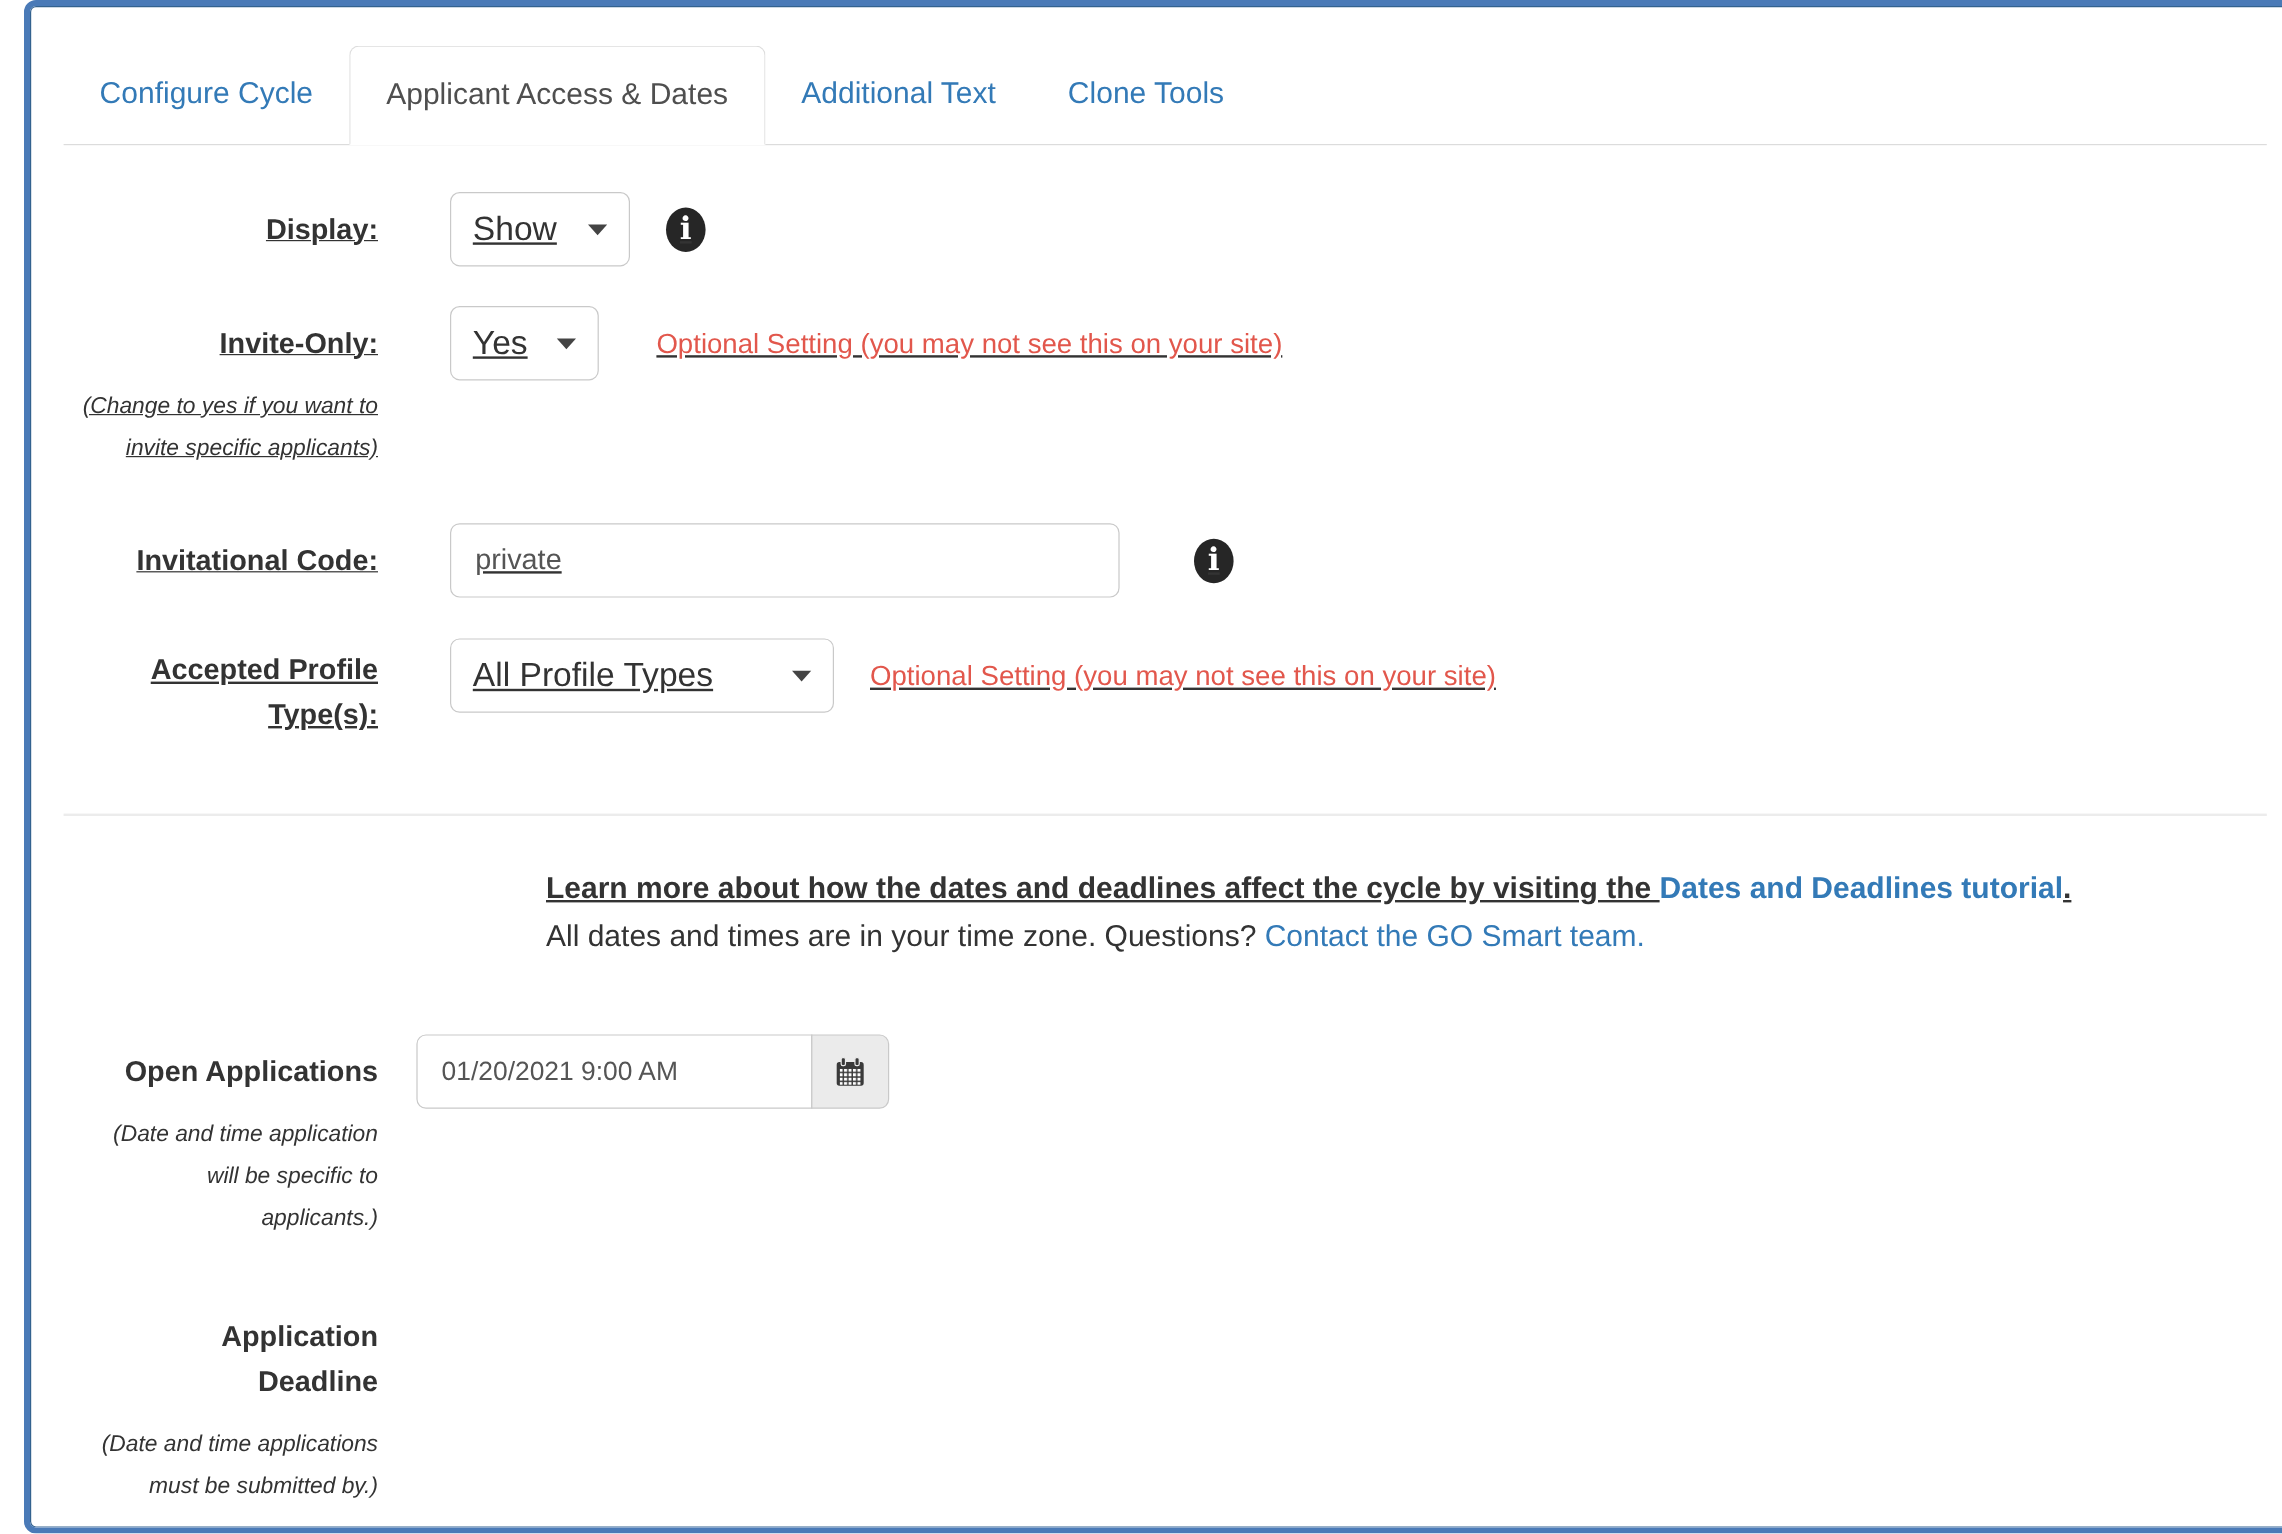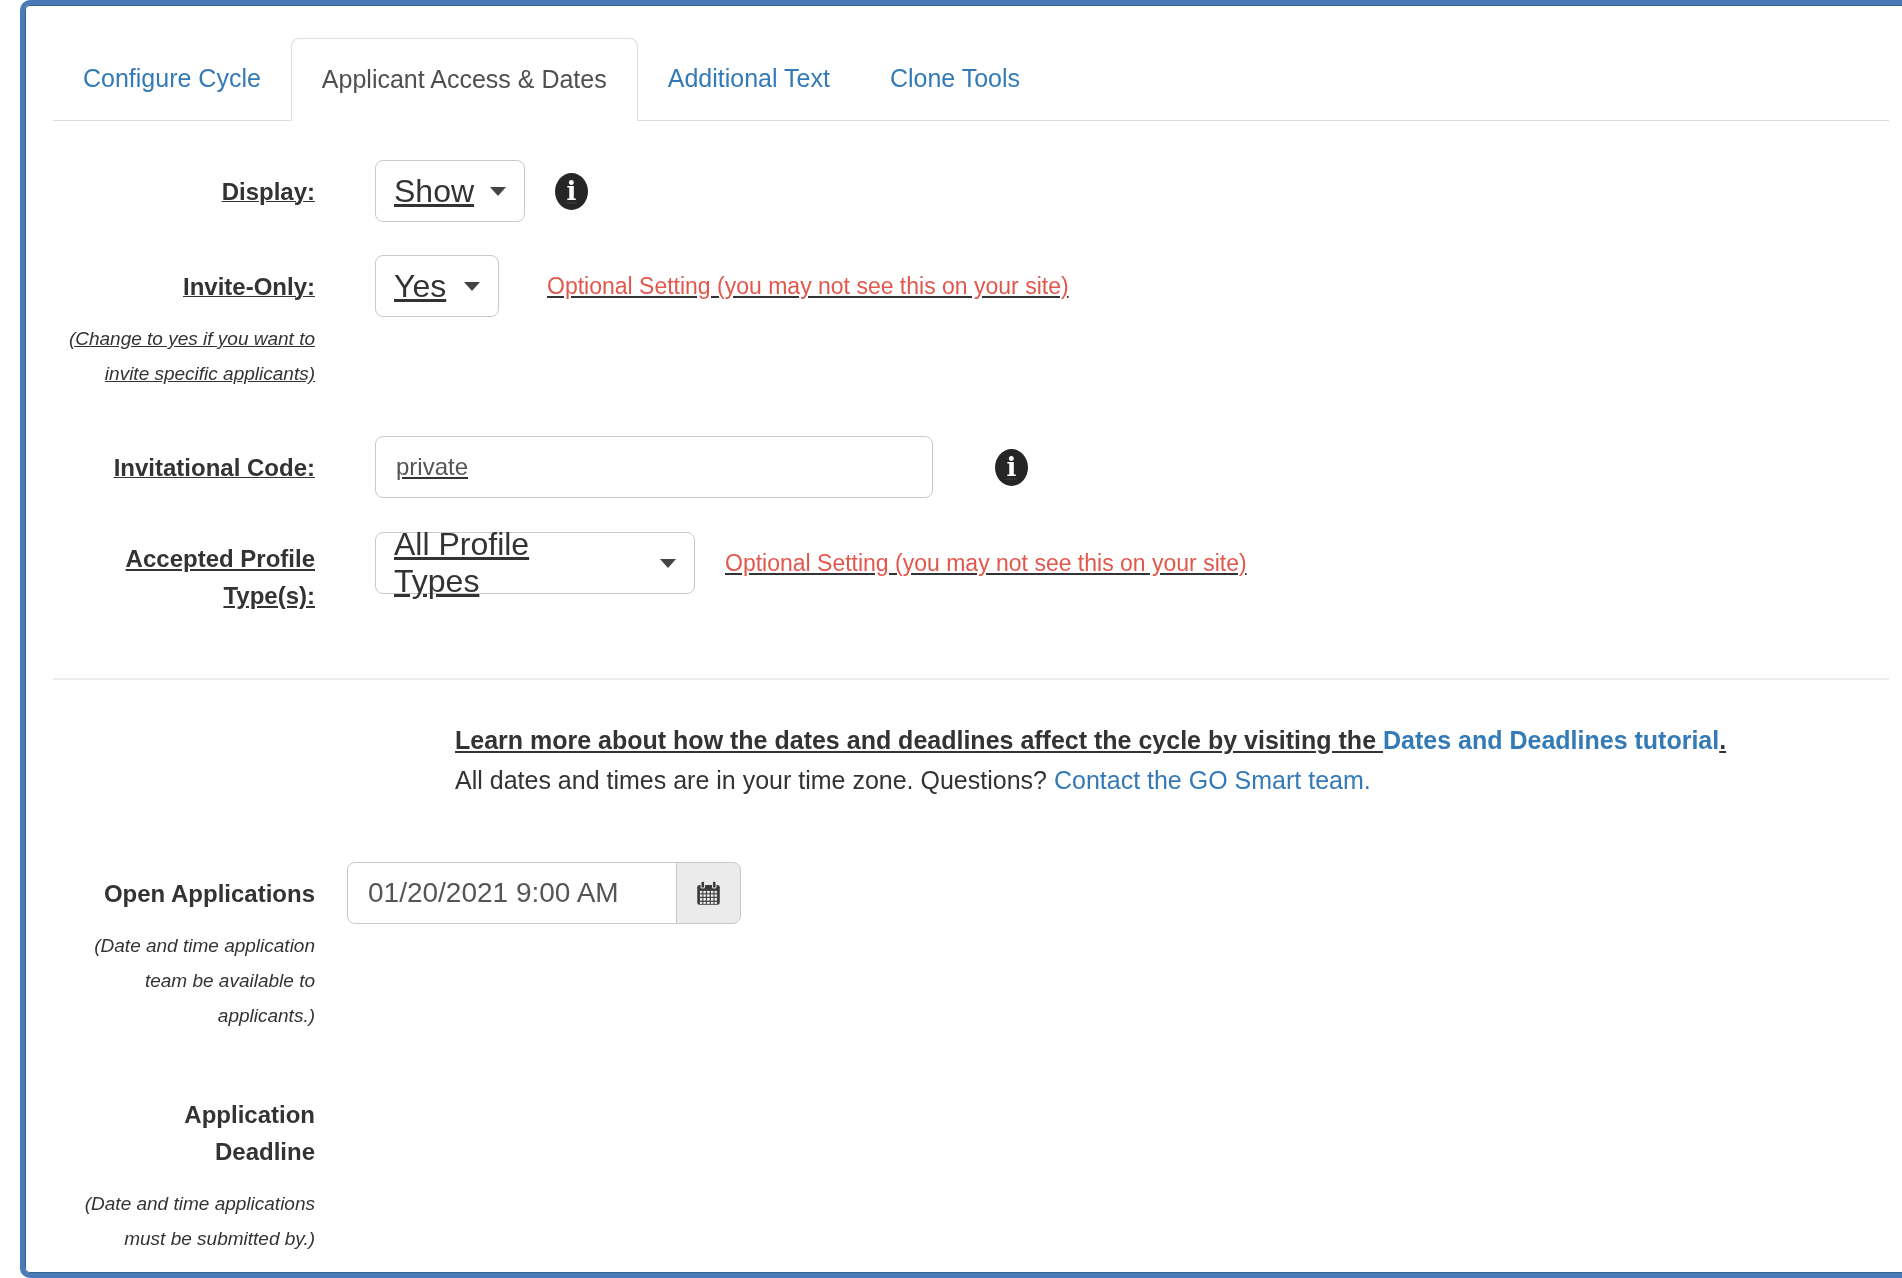--- a/index.html
+++ b/index.html
@@ -54,21 +54,21 @@
 
   .select {
     height: 62px;
     border: 1px solid #c9c9c9;
     border-radius: 8px;
     background: #fff;
     display: inline-flex;
     align-items: center;
     justify-content: space-between;
     padding: 0 18px;
-    font-size: 32px;
+    font-size: 28px;
     color: #333;
     cursor: pointer;
   }
   .caret {
     width: 0; height: 0;
     border-left: 8px solid transparent;
     border-right: 8px solid transparent;
     border-top: 9px solid #444;
     margin-left: 16px;
   }
@@ -121,21 +121,21 @@
 
   
   .drow { display: flex; align-items: flex-start; }
   .dlbl { width: 262px; text-align: right; flex: 0 0 262px; }
   .dctl { margin-left: 32px; display: flex; align-items: flex-start; }
   .date-group { display: inline-flex; }
   .date-input {
     width: 330px; height: 62px;
     border: 1px solid #c9c9c9;
     border-radius: 8px 0 0 8px;
-    font-size: 28px;
+    font-size: 22px;
     color: #555;
     padding: 0 20px;
     font-family: "Liberation Sans", "DejaVu Sans", sans-serif;
     outline: none;
   }
   .cal-btn {
     width: 65px; height: 62px;
     border: 1px solid #c9c9c9;
     margin-left: -1px;
     border-radius: 0 8px 8px 0;
@@ -235,21 +235,21 @@
       <div>
         <span>All dates and times are in your time zone. Questions? </span><a>Contact the GO Smart team.</a>
       </div>
     </div>
 
     <div class="drow mt-open">
       <div class="dlbl pt-center">
         <span class="blabel">Open Applications</span>
         <div class="help help-block">
           <div>(Date and time application</div>
-          <div>team be available to</div>
+          <div>will be specific to</div>
           <div>applicants.)</div>
         </div>
       </div>
       <div class="dctl">
         <div class="date-group">
           <input type="text" class="date-input" value="01/20/2021 9:00 AM" style="">
           <span class="cal-btn">
             <svg width="27" height="27" viewBox="0 0 24 24">
               <defs>
                 <pattern id="calgrid1" x="4.2" y="9.5" width="3.3" height="3.3" patternUnits="userSpaceOnUse">

